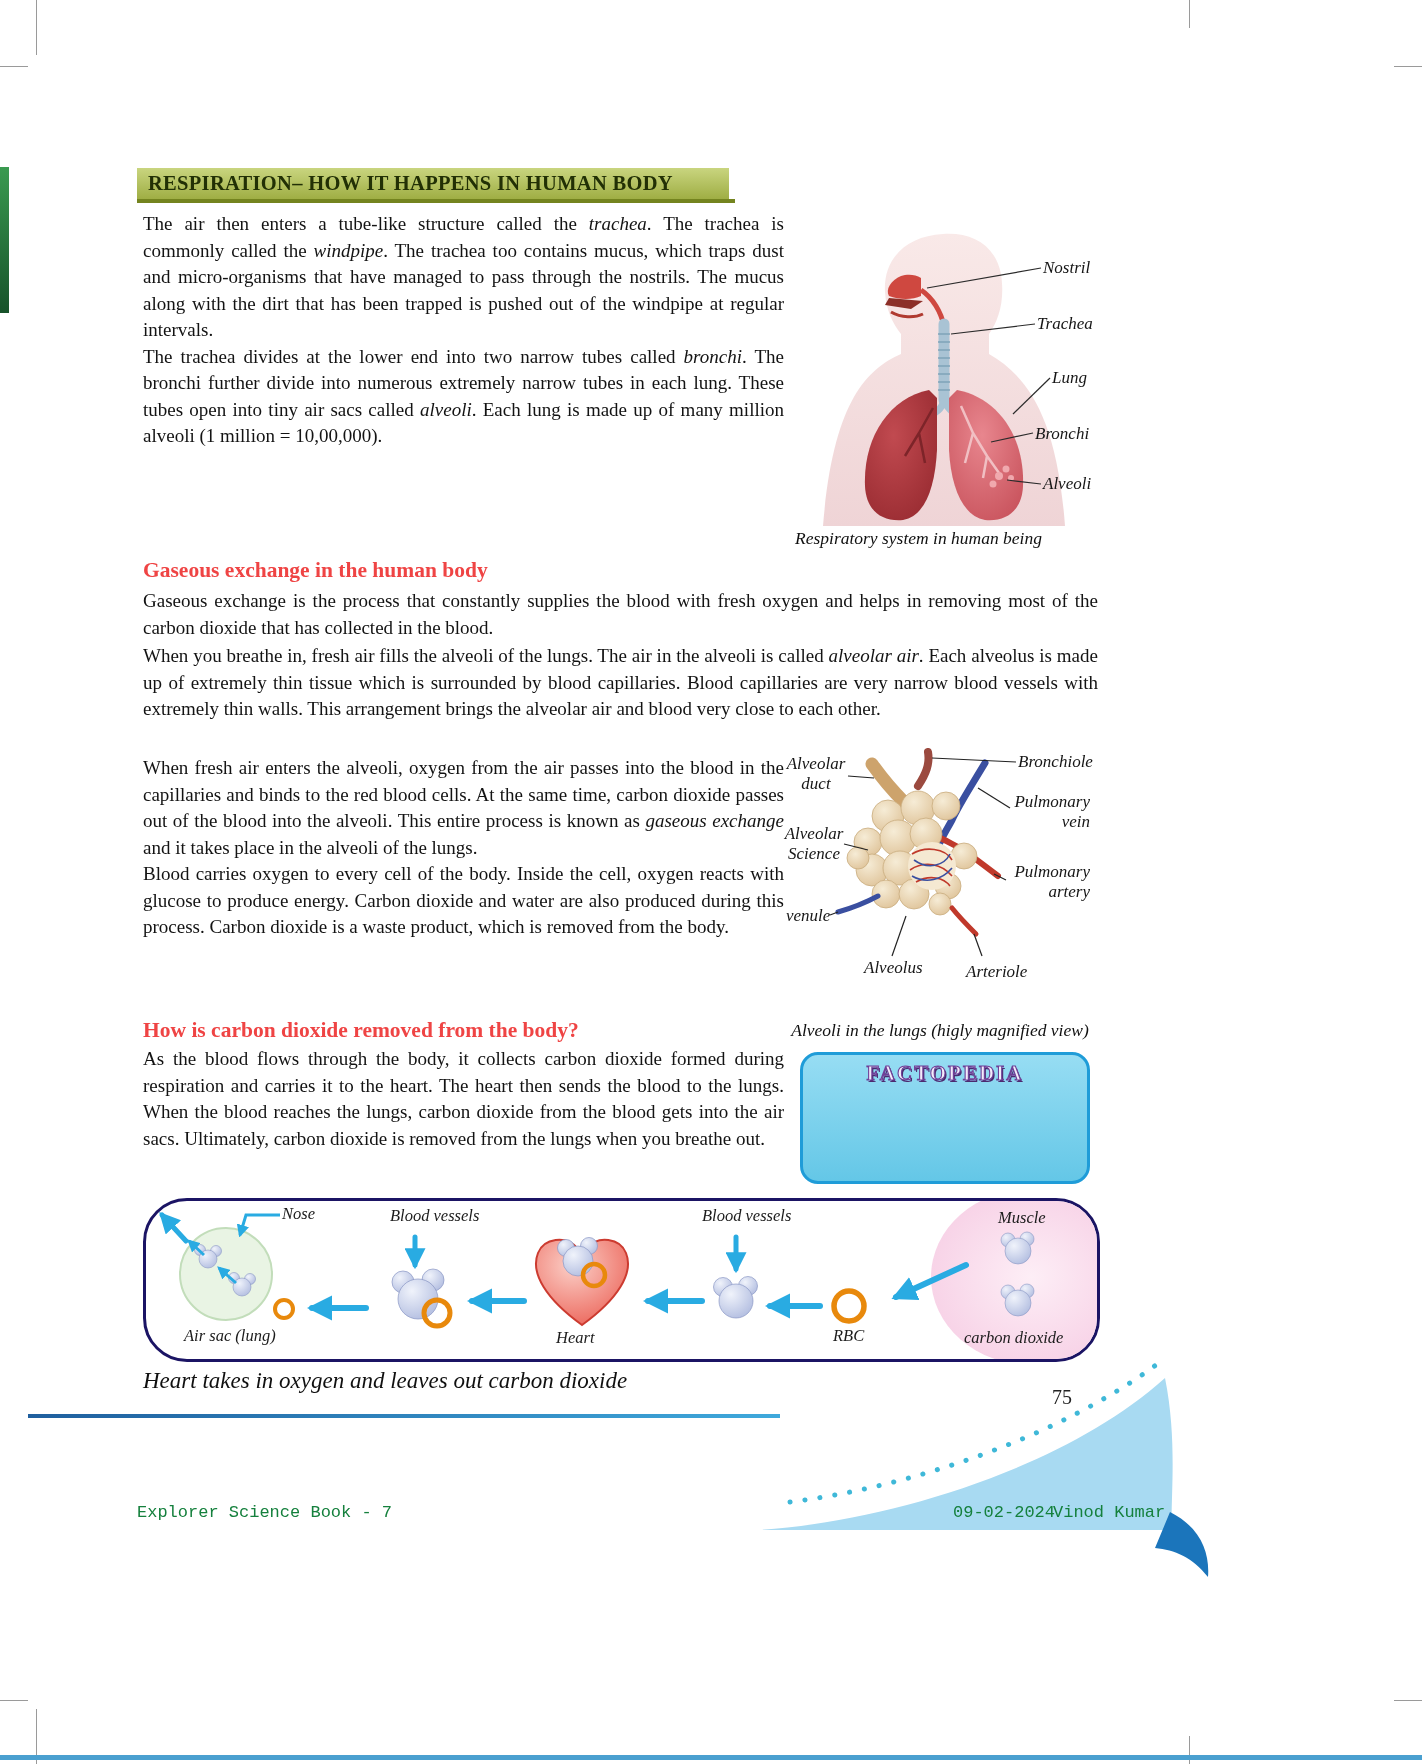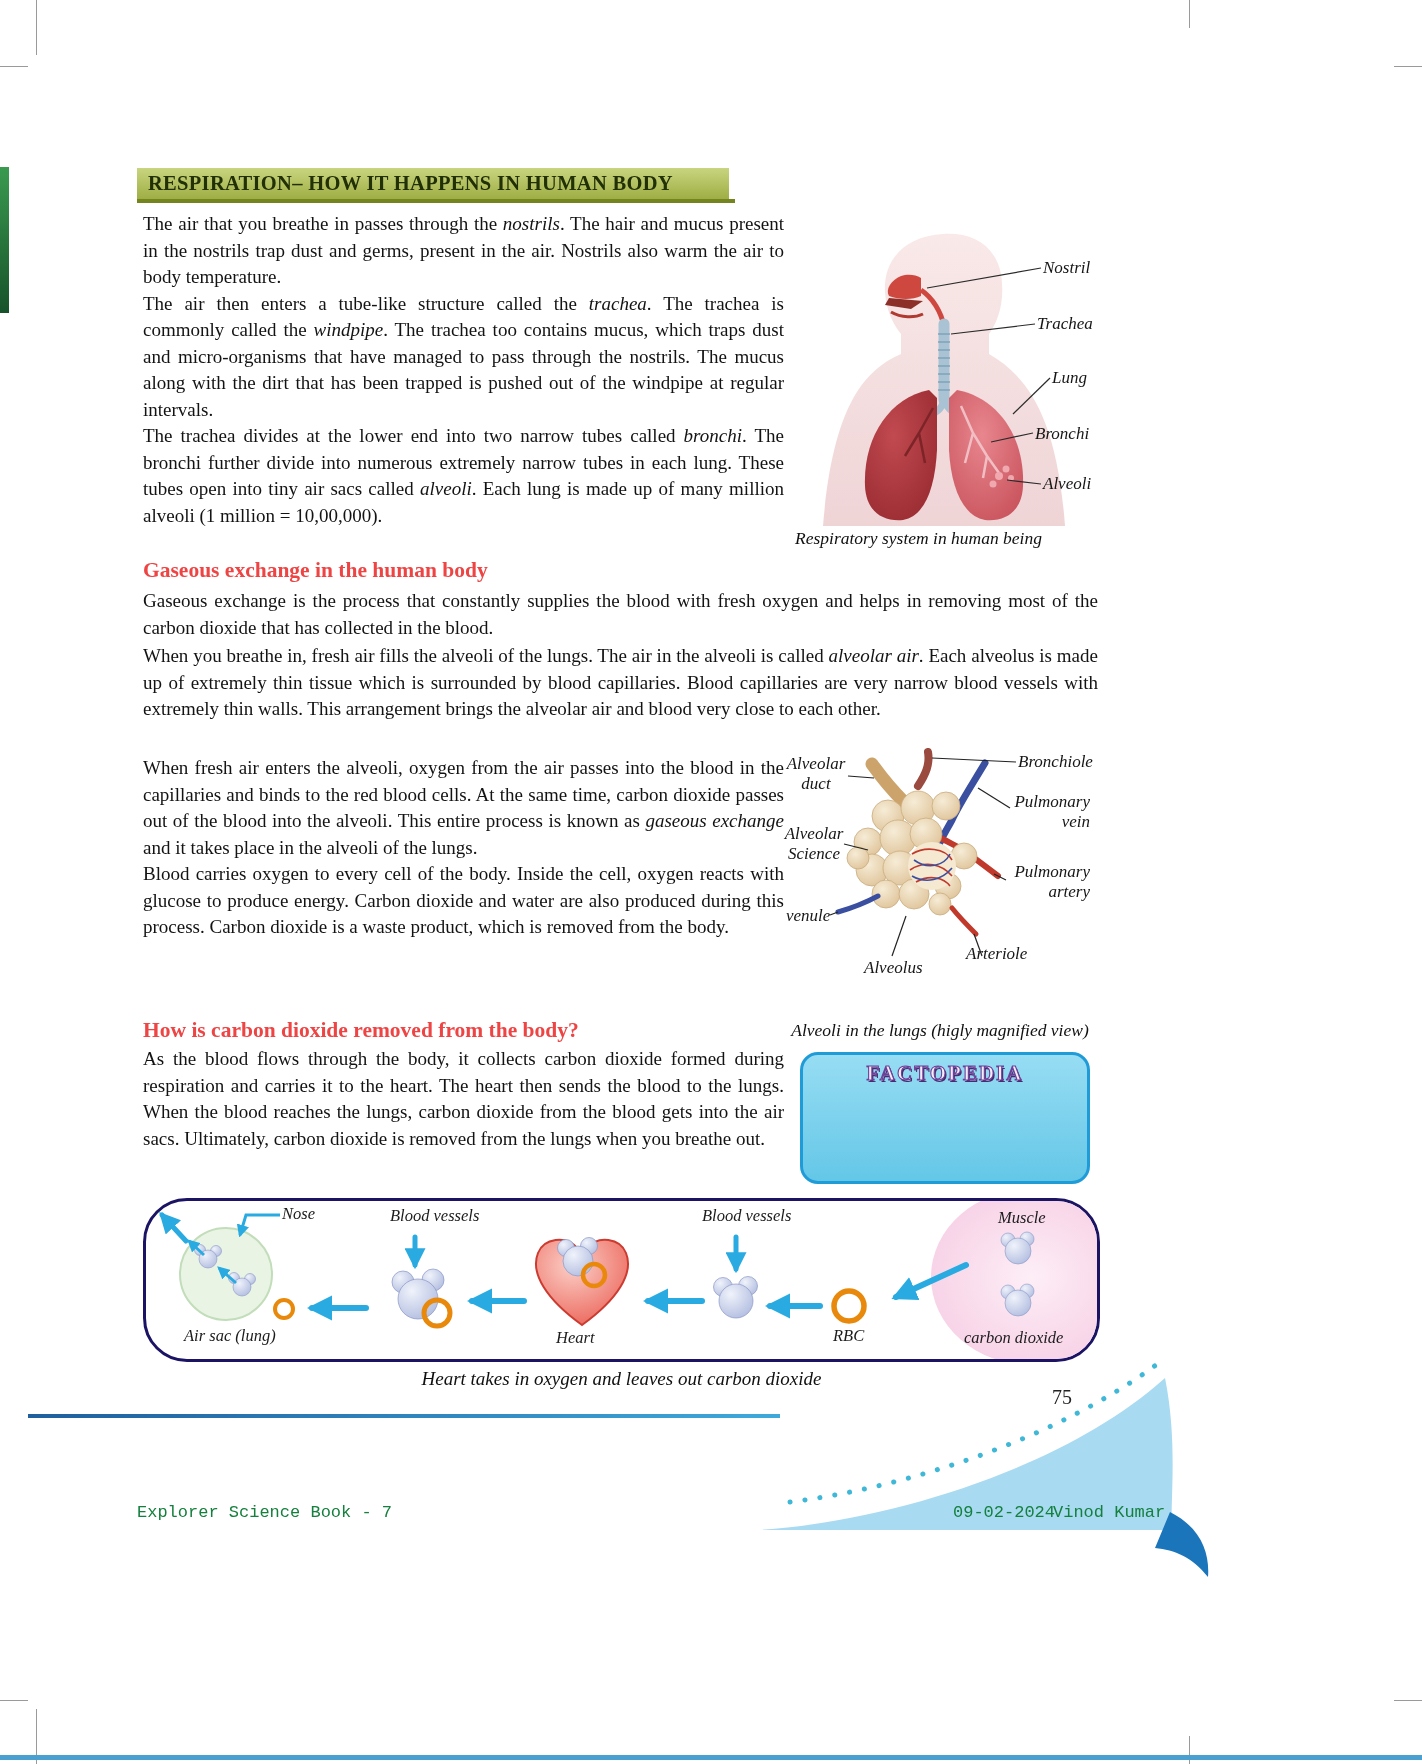--- a/index.html
+++ b/index.html
@@ -43,22 +43,22 @@
   }
   .facto-body{
     padding:4px 12px 0 12px;font-weight:bold;font-size:15.5px;line-height:1.3;color:#101010;
   }
   
   .diagram{
     position:absolute;left:143px;top:1198px;width:957px;height:164px;
     border:3px solid #1b1464;border-radius:44px;box-sizing:border-box;
     overflow:hidden;background:#ffffff;
   }
-  .diag-caption{position:absolute;left:143px;top:1368px;width:957px;text-align:center;
-    font-style:italic;font-size:19px;color:#101010;}
+  .diag-caption{position:absolute;left:143px;top:1368px;width:957px;
+    font-style:italic;font-size:23px;color:#101010;}
   .page-num{position:absolute;left:1052px;top:1386px;font-size:20px;color:#222;}
   .blue-line{position:absolute;left:28px;top:1414px;width:752px;height:4px;
     background:linear-gradient(90deg,#1f5f9e,#3fa9dc);}
   .bottom-bar{position:absolute;left:0;top:1755px;width:1422px;height:5px;background:#4aa0d0;}
   .footer{position:absolute;top:1503px;font-family:Liberation Mono, monospace;
     font-size:17px;color:#15803d;}
 </style>
 </head>
 <body>
 
@@ -72,21 +72,20 @@
 <div class="crop" style="left:1394px;top:1700px;width:28px;height:1px;"></div>
 
 <div class="green-tab"></div>
 
 <div class="banner-underline"></div>
 <div class="banner">
   <span>RESPIRATION– HOW IT HAPPENS IN HUMAN BODY</span>
 </div>
 
 <div class="bt" style="left:143px;top:211px;width:641px;">
-  <p><span>The air that you breathe in passes through the </span><span class="it">nostrils</span><span>. The hair and mucus present in the nostrils trap dust and germs, present in the air. Nostrils also warm the air to body temperature.</span></p>
   <p><span>The air then enters a tube-like structure called the </span><span class="it">trachea</span><span>. The trachea is commonly called the </span><span class="it">windpipe</span><span>. The trachea too contains mucus, which traps dust and micro-organisms that have managed to pass through the nostrils. The mucus along with the dirt that has been trapped is pushed out of the windpipe at regular intervals.</span></p>
   <p><span>The trachea divides at the lower end into two narrow tubes called </span><span class="it">bronchi</span><span>. The bronchi further divide into numerous extremely narrow tubes in each lung. These tubes open into tiny air sacs called </span><span class="it">alveoli</span><span>. Each lung is made up of many million alveoli (1 million = 10,00,000).</span></p>
 </div>
 
 <div class="abs" style="left:793px;top:228px;width:320px;height:302px;">
   <svg width="320" height="302" viewBox="0 0 320 302">
     <defs>
       <linearGradient id="g-skin" x1="0" y1="0" x2="0" y2="1">
         <stop offset="0" stop-color="#f9e9e8"></stop>
           <stop offset="1" stop-color="#efd4d6"></stop>
@@ -204,21 +203,21 @@
     <path d="M112,208 L126,168" stroke="#222" stroke-width="1.2"></path>
     <path d="M202,208 L194,186" stroke="#222" stroke-width="1.2"></path>
   </svg>
   <div class="lbl" style="left:4px;top:6px;width:64px;text-align:center;">Alveolar duct</div>
   <div class="lbl" style="left:238px;top:4px;">Bronchiole</div>
   <div class="lbl" style="left:230px;top:44px;width:80px;text-align:right;">Pulmonary vein</div>
   <div class="lbl" style="left:4px;top:76px;width:60px;text-align:center;">Alveolar Science</div>
   <div class="lbl" style="left:224px;top:114px;width:86px;text-align:right;">Pulmonary artery</div>
   <div class="lbl" style="left:6px;top:158px;">venule</div>
   <div class="lbl" style="left:84px;top:210px;">Alveolus</div>
-  <div class="lbl" style="left:186px;top:196px;">Arteriole</div>
+  <div class="lbl" style="left:186px;top:214px;">Arteriole</div>
 </div>
 <div class="cap" style="left:790px;top:1000px;width:300px;text-align:center;margin-top:20px;">Alveoli in the lungs (higly magnified view)</div>
 
 <div class="hd" style="left:143px;top:1018px;">How is carbon dioxide removed from the body?</div>
 <div class="bt" style="left:143px;top:1046px;width:641px;">
   <p><span>As the blood flows through the body, it collects carbon dioxide formed during respiration and carries it to the heart. The heart then sends the blood to the lungs. When the blood reaches the lungs, carbon dioxide from the blood gets into the air sacs. Ultimately, carbon dioxide is removed from the lungs when you breathe out.</span></p>
 </div>
 
 <div class="facto">
   <div class="facto-title">FACTOPEDIA</div>

